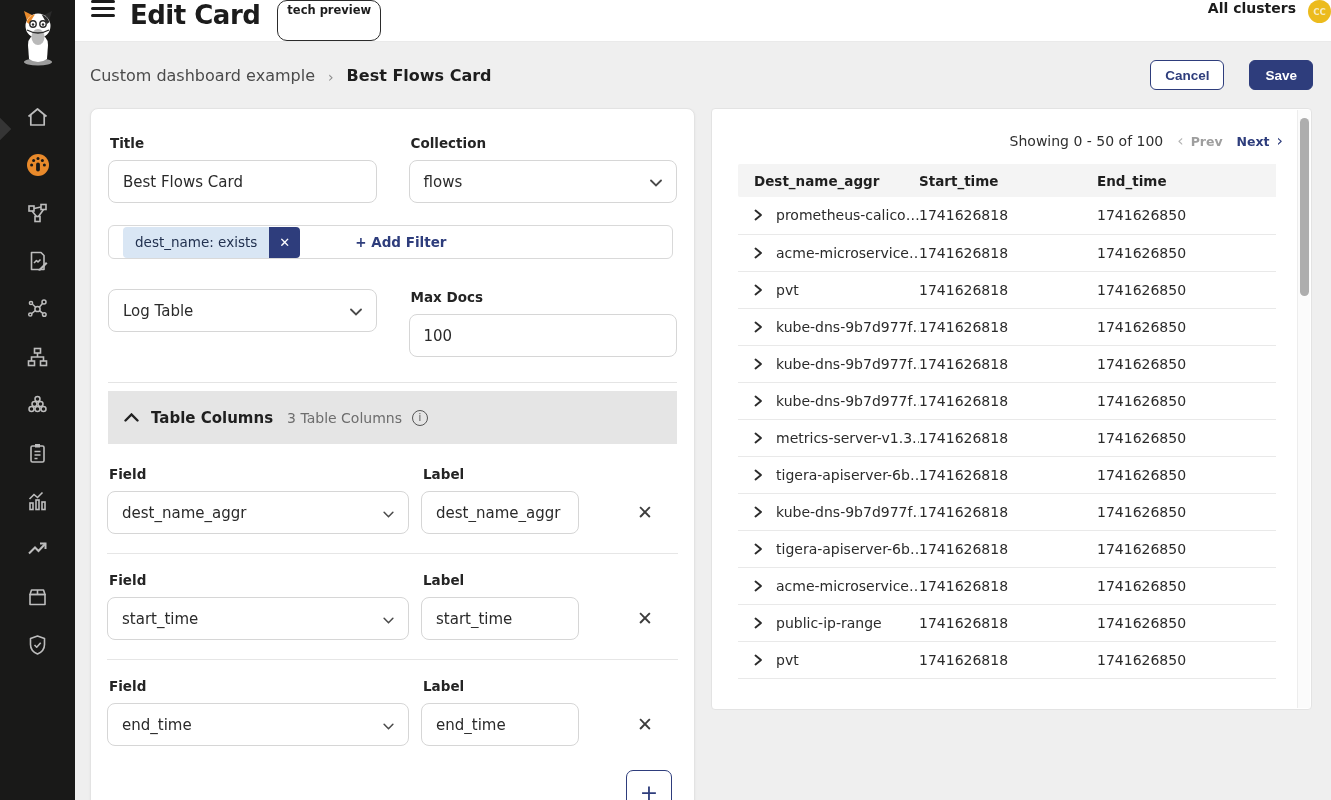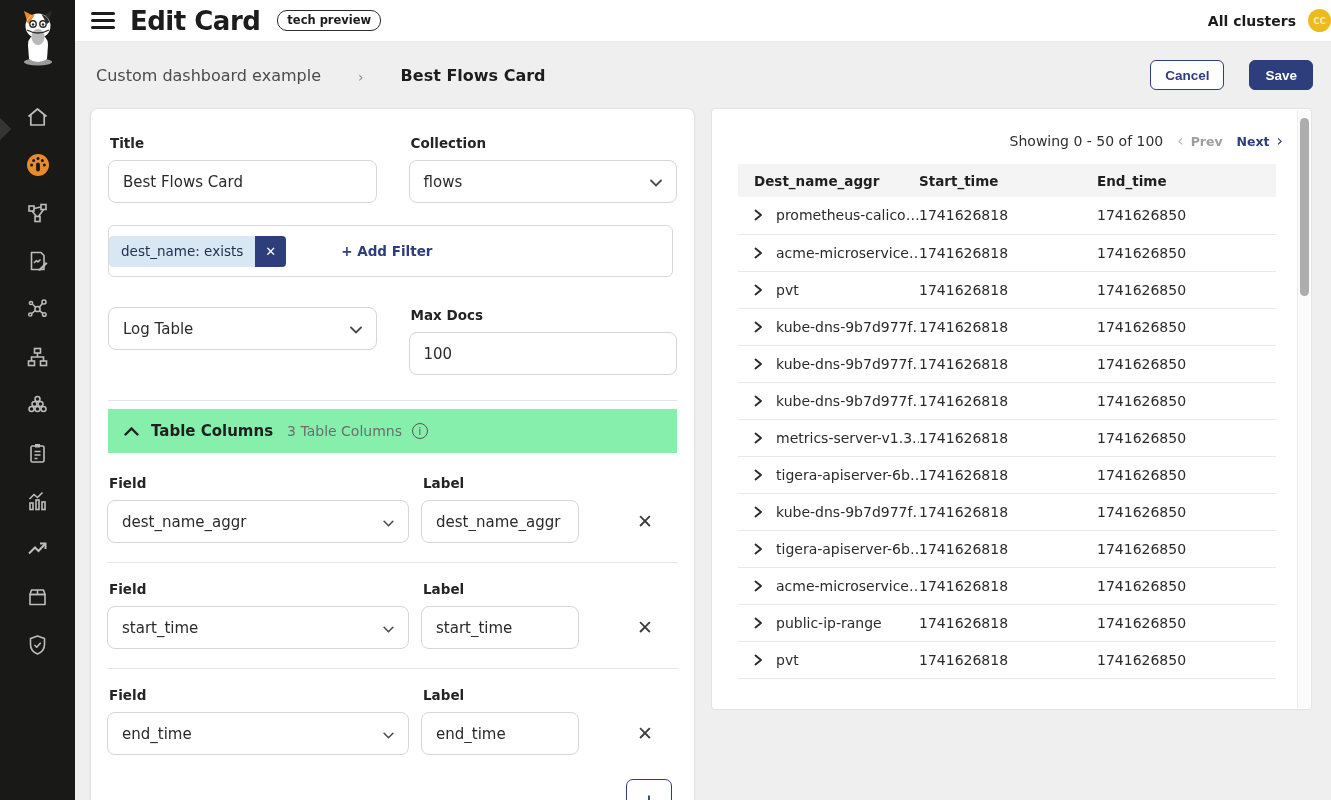--- a/index.html
+++ b/index.html
@@ -9,63 +9,63 @@
     font-family:"DejaVu Sans","Liberation Sans",sans-serif; color:#242424;
   }
   
   .sidebar { position:absolute; left:0; top:0; width:75px; height:800px; background:#191918; z-index:6; }
   .logo-wrap { width:75px; padding-top:7px; display:flex; justify-content:center; }
   .nav-item { width:75px; height:48px; display:flex; align-items:center; justify-content:center; cursor:pointer; }
   .nav-item svg { display:block; }
   .notch { position:absolute; left:-8px; top:121px; width:16px; height:16px; background:#353535; transform:rotate(45deg); }
   
   .topbar { position:absolute; left:75px; top:0; width:1256px; height:42px; background:#ffffff;
-            display:flex; align-items:center; z-index:5; border-bottom:1px solid #eaeaea; }
+            display:flex; z-index:5; border-bottom:1px solid #eaeaea; }
   .hamburger { width:24px; height:17px; margin-left:16px; display:flex; flex-direction:column; justify-content:space-between; cursor:pointer; }
   .hamburger span { display:block; height:3px; background:#1c1c1c; border-radius:2px; }
   .app-title { font-size:26px; font-weight:700; color:#1c1c1c; margin-left:15px; letter-spacing:-0.5px; }
   .badge { margin-left:17px; font-size:11.5px; color:#1c1c1c; border:1.3px solid #2b2b2b; border-radius:10px; padding:2px 9px 3px;font-weight:bold; }
   .topbar-spacer { flex:1; }
   .cluster-select { font-size:14px; font-weight:600; color:#1c1c1c; margin-right:12px; cursor:pointer; }
   .avatar { width:23px; height:23px; border-radius:50%; background:#ecbb1d; color:#f7ecc4; font-size:8.5px; font-weight:700;
             display:flex; align-items:center; justify-content:center; cursor:pointer; }
   
   .subheader { position:absolute; left:75px; top:42px; width:1256px; height:66px; display:flex; align-items:center; }
-  .breadcrumb { margin-left:21px; display:flex; align-items:flex-end; font-size:16px;gap:24px; }
+  .breadcrumb { margin-left:15px; display:flex; align-items:flex-end; font-size:16px; }
   .crumb-parent { color:#4b4b4b; cursor:pointer; }
   .crumb-sep { color:#8a8a8a; font-size:14px; margin:0 13px; }
   .crumb-current { color:#1d1d1d; font-weight:700; }
   .sub-spacer { flex:1; }
   .btn { height:30px; border-radius:6px; font-size:13.5px; font-weight:600; display:flex; align-items:center; cursor:pointer; }
   .btn-cancel { background:#fff; border:1.5px solid #2e3d7c; color:#2e3d7c; padding:0 14px; margin-right:25px; }
   .btn-save { background:#2e3d7c; border:1.5px solid #2e3d7c; color:#fff; padding:0 15px; margin-right:18px; }
   
   .form-panel { position:absolute; left:90px; top:108px; width:605px; height:700px; background:#fff;
                 border:1px solid #e3e3e3; border-radius:8px 8px 0 0; box-shadow:0 1px 3px rgba(0,0,0,.05); }
   .form-inner { padding:26px 17px 0; }
   .f-label { display:block; font-size:13.5px; font-weight:700; color:#242424; margin:0 0 9px 2px; }
   .grid2 { display:grid; grid-template-columns:1fr 1fr; gap:32px; }
   .tbox { height:43px; width:100%; border:1px solid #d6d6d6; border-radius:8px; background:#fff;
           font-size:15px; color:#2a2a2a; padding:0 14px; font-family:inherit; outline:none; }
   .select { height:43px; border:1px solid #d6d6d6; border-radius:8px; display:flex; align-items:center;
             padding:0 14px; font-size:15px; color:#2a2a2a; cursor:pointer; background:#fff; }
   .select .sel-text { flex:1; }
   .filter-section { margin-top:22px; }
-  .filter-box { border:1px solid #d9d9d9; border-radius:6px; height:52px; display:flex; align-items:center;
-                padding:0 0; margin-right:4px; }
+  .filter-box { border:1px solid #d9d9d9; border-radius:6px; height:34px; display:flex; align-items:center;
+                padding:0 14px; margin-right:4px; }
   .chip { display:flex; align-items:stretch; }
   .chip-label { background:#d9e6f4; padding:0 12px; font-size:13.5px; color:#22314f; display:flex; align-items:center;
                 border-radius:4px 0 0 4px; height:31px; }
   .chip-x { width:31px; height:31px; background:#2e3d7c; color:#fff; border-radius:0 4px 4px 0;
             display:flex; align-items:center; justify-content:center; font-size:13px; cursor:pointer; }
   .add-filter { margin-left:55px; color:#2e3d7c; font-weight:600; font-size:13.5px; cursor:pointer; }
   .chart-row { margin-top:30px; }
   .divider { border:none; border-top:1px solid #e4e4e4; margin:25px 0 8px; }
   
-  .accordion { background:#86efac; height:44px; display:flex; align-items:center; padding:0 16px; cursor:pointer; }
+  .accordion { background:#e5e5e5; height:53px; display:flex; align-items:center; padding:0 16px; cursor:pointer; }
   .acc-chevron { margin-right:12px; display:flex; }
   .acc-title { font-size:15px; font-weight:700; color:#1f1f1f; }
   .acc-count { font-size:14px; color:#6d6d6d; margin-left:14px; }
   .info-icon { width:16px; height:16px; border:1.4px solid #555; border-radius:50%; color:#555; font-size:10px;
                display:flex; align-items:center; justify-content:center; margin-left:10px; font-style:normal; }
   
   .col-rows { padding:22px 16px 0; }
   .col-row { display:flex; align-items:flex-end; }
   .field-col { width:302px; }
   .label-col { width:158px; margin-left:12px; }

